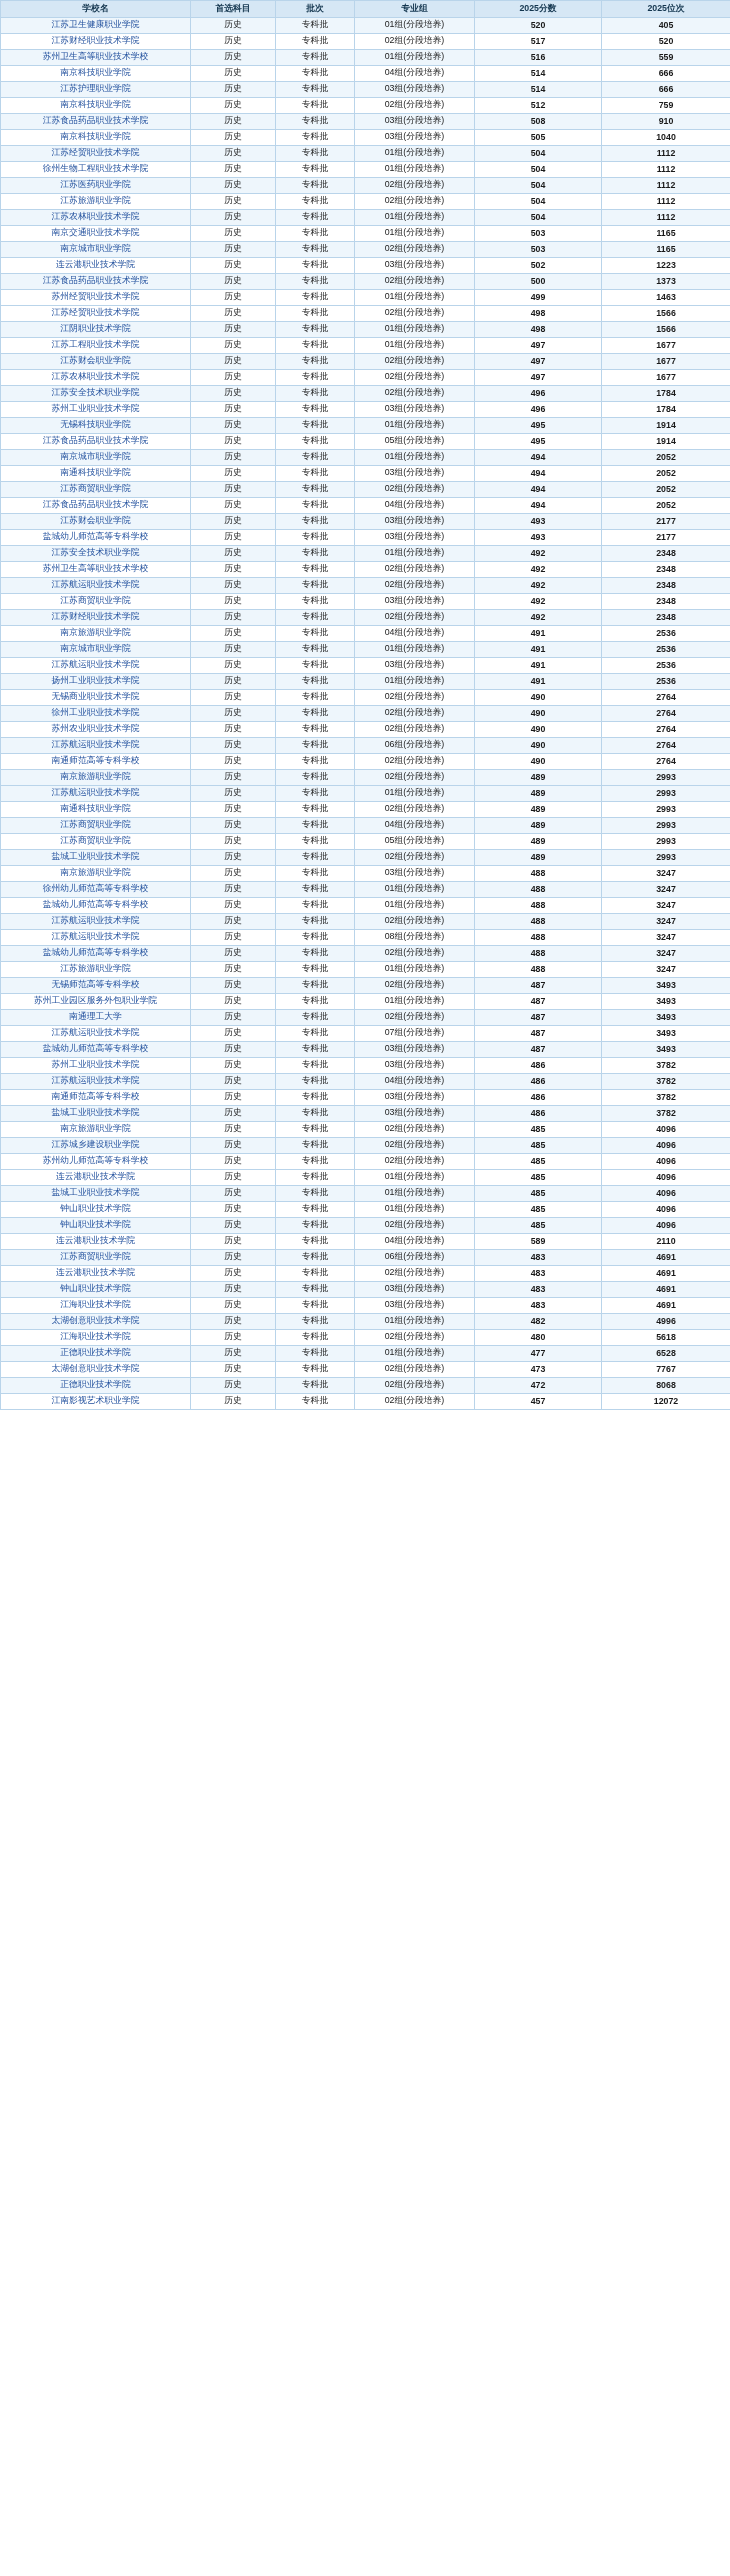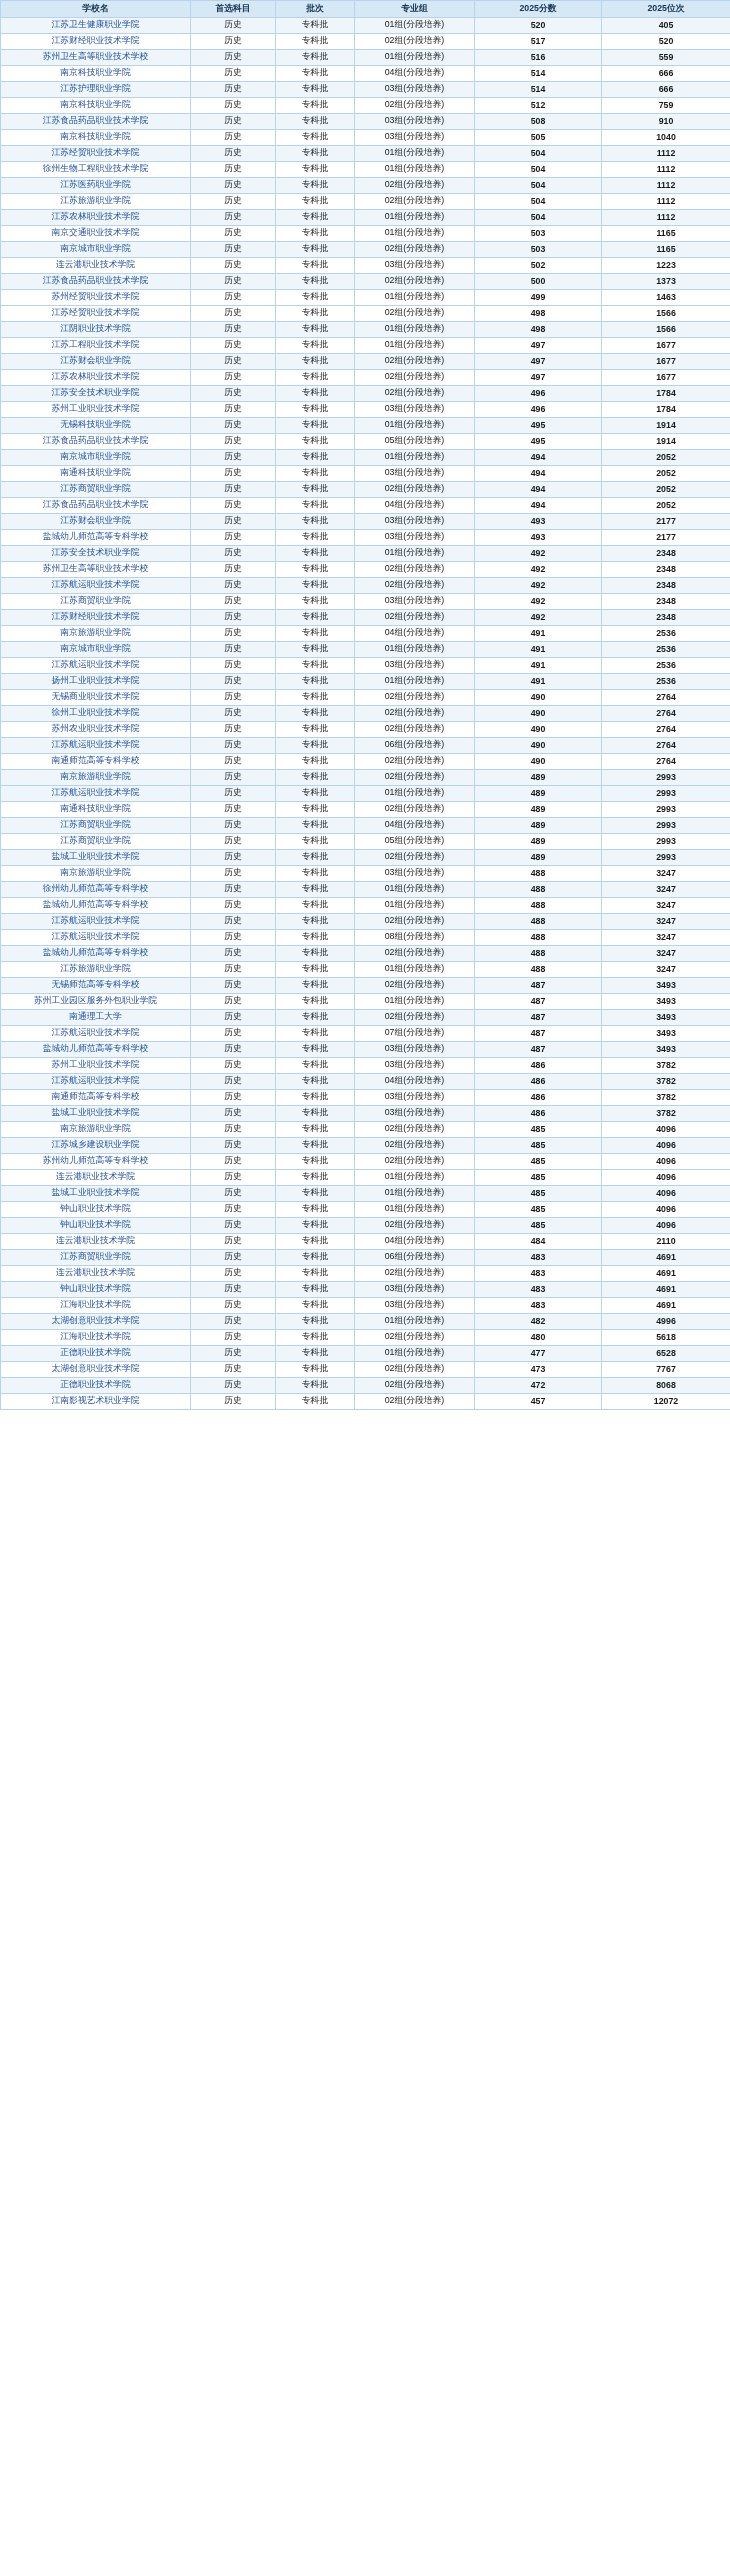--- a/index.html
+++ b/index.html
@@ -665,21 +665,21 @@
           <td>专科批</td>
           <td>02组(分段培养)</td>
           <td>485</td>
           <td>4096</td>
         </tr>
         <tr class="even">
           <td>连云港职业技术学院</td>
           <td>历史</td>
           <td>专科批</td>
           <td>04组(分段培养)</td>
-          <td>484</td>
+          <td>589</td>
           <td>2110</td>
         </tr>
         <tr class="odd">
           <td>江苏商贸职业学院</td>
           <td>历史</td>
           <td>专科批</td>
           <td>06组(分段培养)</td>
           <td>483</td>
           <td>4691</td>
         </tr>

